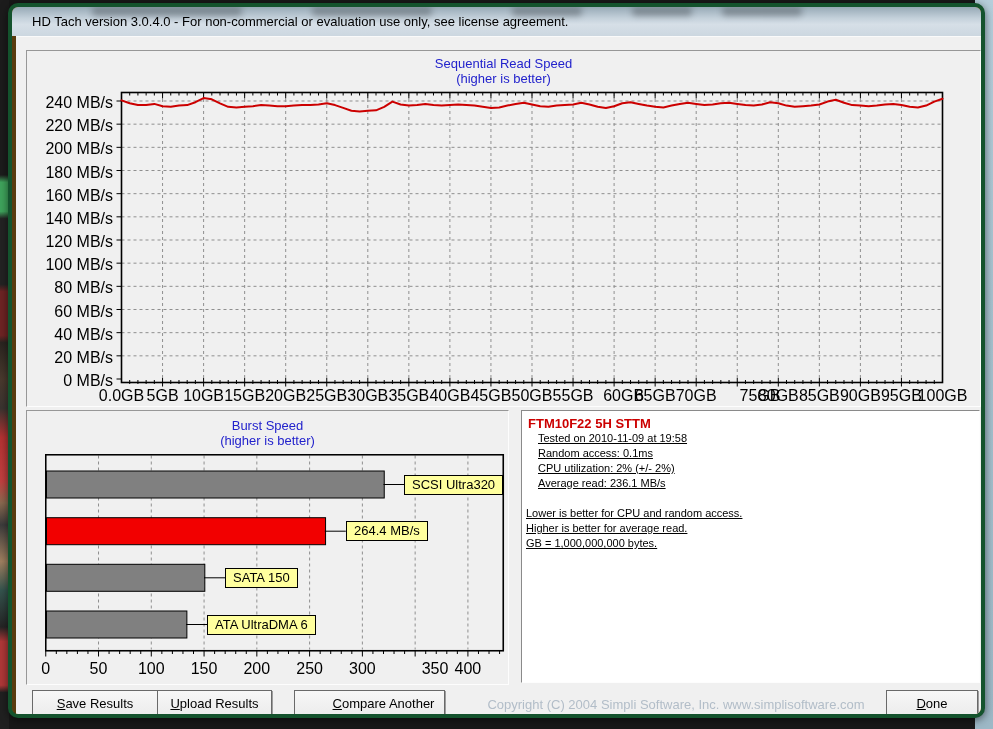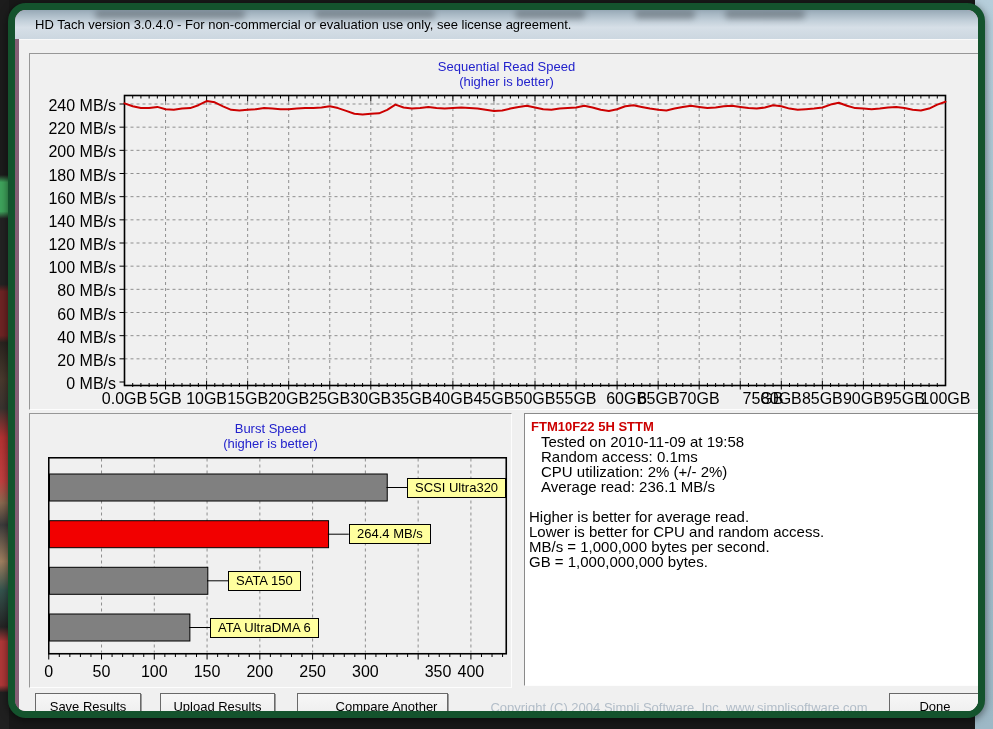--- a/index.html
+++ b/index.html
@@ -7,21 +7,21 @@
   body { font-family:"Liberation Sans","DejaVu Sans",sans-serif; background:#181818; position:relative; }
 
   
   .desktop-left-strip { position:absolute; left:0; top:0; width:9px; height:729px;
     background:linear-gradient(180deg,#1c1c1c 0%,#1c1c1c 24%,#3fa45c 25%,#3fa45c 29%,#232323 30%,#232323 39%,#6e2424 40%,#6e2424 46%,#2a2520 47%,#4a3a2e 52%,#3a3430 56%,#b43232 60%,#c24040 66%,#8a6a50 69%,#3c3c3c 72%,#a08060 77%,#35544e 81%,#252525 86%,#b03838 88%,#b03838 94%,#202020 95%,#202020 100%); }
   .desktop-right-strip { position:absolute; right:0; top:0; width:18px; height:729px;
     background:linear-gradient(180deg,#b6cedb 0%,#a7c2cf 40%,#9db8c6 100%); }
 
   
   .window { position:absolute; left:8px; top:3px; width:977px; height:715px;
-    background:#f9a8d4; border:7px solid #14532d; border-radius:18px;
+    background:#a16207; border:4px solid #14532d; border-radius:10px;
     box-shadow:0 2px 8px rgba(0,0,0,.55); overflow:hidden; }
   .window-left-shade { position:absolute; left:0; top:0; width:4px; height:100%; background:rgba(18,20,22,.5); }
   .titlebar { position:absolute; left:0; top:0; width:100%; height:29px;
     background:linear-gradient(180deg,#97a9b6 0%,#c3d0da 38%,#d6dfe7 60%,#ccd7e0 100%); }
   .titlebar .blob { position:absolute; top:0; height:9px; background:#22262a; opacity:.33; filter:blur(3px); border-radius:4px; }
   .title-text { position:absolute; left:20px; top:0; line-height:29px; font-size:13px; color:#000; white-space:nowrap; }
 
   .client { position:absolute; left:4px; top:29px; width:969px; height:681px;
     background:#f0f0f0; border-top:1px solid #fafafa; }
 
@@ -41,30 +41,30 @@
 
   .axis-label { position:absolute; font-size:16px; color:#000; white-space:nowrap; }
   .ylab { width:86px; text-align:right; }
   .xlab { width:60px; text-align:center; }
   .bxlab { width:40px; text-align:center; }
 
   .bar-tag { position:absolute; background:#ffff9e; border:1px solid #000;
     font-size:13px; color:#000; padding:1px 7px 2px 7px; white-space:nowrap; }
 
   .info-title { padding:5px 0 0 6px; font-size:13px; font-weight:bold; color:#cc0000; }
-  .info-line  { font-size:15px; line-height:15px; color:#000; }
+  .info-line  { font-size:11px; line-height:15px; color:#000;text-decoration:underline; }
   .stat { padding-left:16px; }
   .note { padding-left:4px; }
   .info-gap { height:15px; }
 
   .btn { position:absolute; height:28px; background:linear-gradient(180deg,#f7f7f7,#ebebeb);
     border:1px solid #696969; box-shadow:1px 1px 0 rgba(90,90,90,.55);
     font-size:13px; color:#000; text-align:center; line-height:26px; cursor:default; }
   .btn u { text-decoration:underline; }
-  .btn-save    { left:16px;  top:653px; width:106px; }
+  .btn-save    { left:16px;  top:653px; width:126px; }
   .btn-upload  { left:141px; top:653px; width:115px; }
   .btn-compare { left:278px; top:653px; width:151px;padding-left:28px; }
   .btn-done    { left:870px; top:653px; width:92px; }
 
   .copyright { position:absolute; left:455px; top:660px; width:410px; text-align:center;
     font-size:13px; color:#b2bdc8; white-space:nowrap; }
 </style>
 </head>
 <body>
 
@@ -459,23 +459,22 @@
         </div>
     </div>
 
     <div class="panel panel-info">
       <div class="info-title">FTM10F22 5H STTM</div>
       <div class="info-line stat">Tested on 2010-11-09 at 19:58</div>
       <div class="info-line stat">Random access: 0.1ms</div>
       <div class="info-line stat">CPU utilization: 2% (+/- 2%)</div>
       <div class="info-line stat">Average read: 236.1 MB/s</div>
       <div class="info-gap"></div>
+      <div class="info-line note">Lower is better for CPU and random access.</div>
       <div class="info-line note">Higher is better for average read.</div>
-      <div class="info-line note">Lower is better for CPU and random access.</div>
-      <div class="info-line note">MB/s = 1,000,000 bytes per second.</div>
       <div class="info-line note">GB = 1,000,000,000 bytes.</div>
     </div>
 
     <div class="btn btn-save"><u>S</u>ave Results</div>
     <div class="btn btn-upload"><u>U</u>pload Results</div>
     <div class="btn btn-compare"><u>C</u>ompare Another Drive</div>
     <div class="btn btn-done"><u>D</u>one</div>
     <div class="copyright">Copyright (C) 2004 Simpli Software, Inc. www.simplisoftware.com</div>
   </div>
 </div>

